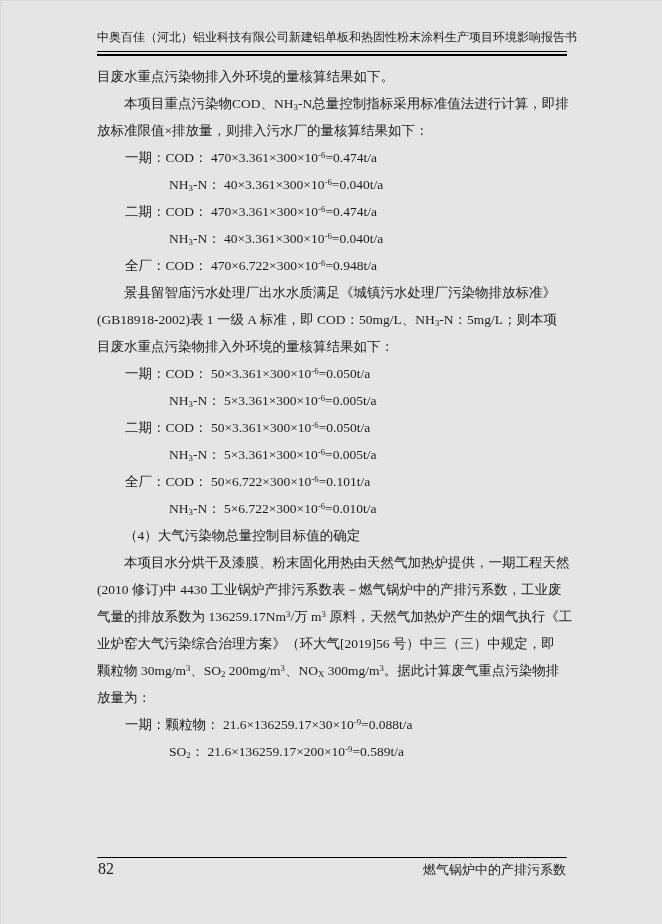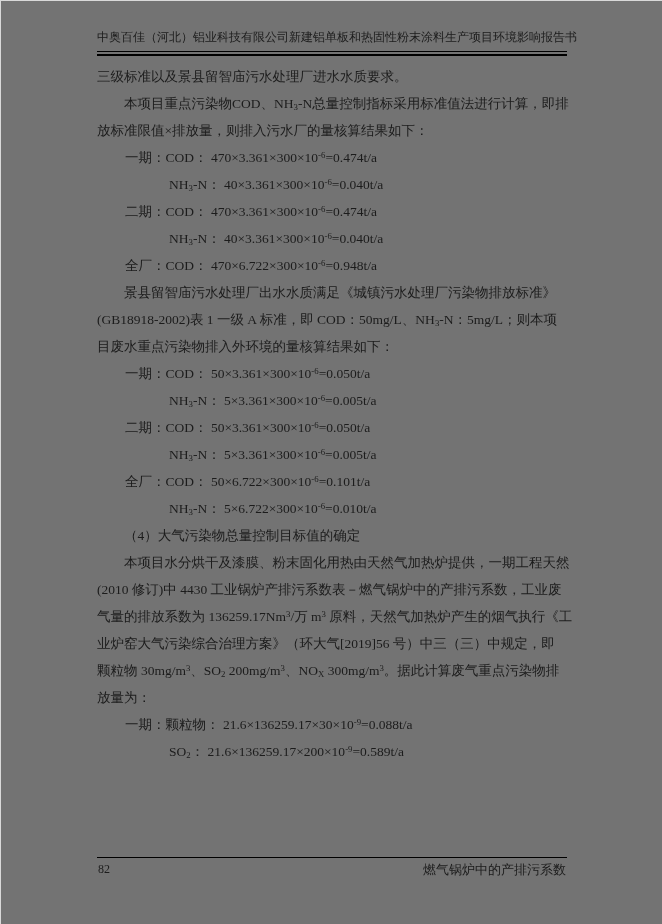--- a/index.html
+++ b/index.html
@@ -5,21 +5,21 @@
   html, body { margin: 0; padding: 0; }
   body {
     width: 662px; height: 924px;
     background: #ffffff;
     font-family: "Liberation Serif", "DejaVu Serif", serif;
     color: #1c1c1c;
   }
   .page {
     position: relative;
     width: 661px; height: 923px;
-    background: #737373;
+    background: #e5e5e5;
     border-top: 1px solid #d9d9d9;
     border-left: 1px solid #d9d9d9;
     overflow: hidden;
   }
   .header-title {
     position: absolute;
     left: 96px; width: 470px; top: 29px;
     font-size: 12px; line-height: 15px;
     text-align: center;
     white-space: nowrap;
@@ -48,38 +48,38 @@
   sup { top: -0.45em; }
   sub { top: 0.2em; }
   .footer-rule {
     position: absolute;
     left: 96px; right: 95px; top: 856px;
     border-top: 1px solid #000;
   }
   .page-number {
     position: absolute;
     left: 97px; top: 860px;
-    font-size: 12px; line-height: 16px; text-align: right;
+    font-size: 16px; line-height: 16px; text-align: right;
   }
   .footer-company {
     position: absolute;
     right: 96px; top: 860px;
     font-size: 13px; line-height: 17px;
     white-space: nowrap;
   }
 </style>
 </head>
 <body>
 
 <div class="page">
   <div class="header-title">中奥百佳（河北）铝业科技有限公司新建铝单板和热固性粉末涂料生产项目环境影响报告书</div>
   <div class="header-rule"></div>
 
   <div class="doc-body">
-      <div class="line p-last">三级标准以及景县留智庙污水处理厂进水水质要求。</div>
+      <div class="line p-last">目废水重点污染物排入外环境的量核算结果如下。</div>
       <div class="line p-first">本项目重点污染物COD、NH<sub>3</sub>-N总量控制指标采用标准值法进行计算，即排</div>
       <div class="line p-last">放标准限值×排放量，则排入污水厂的量核算结果如下：</div>
       <div class="line f1">一期：COD： 470×3.361×300×10<sup>-6</sup>=0.474t/a</div>
       <div class="line f2">NH<sub>3</sub>-N： 40×3.361×300×10<sup>-6</sup>=0.040t/a</div>
       <div class="line f1">二期：COD： 470×3.361×300×10<sup>-6</sup>=0.474t/a</div>
       <div class="line f2">NH<sub>3</sub>-N： 40×3.361×300×10<sup>-6</sup>=0.040t/a</div>
       <div class="line f1">全厂：COD： 470×6.722×300×10<sup>-6</sup>=0.948t/a</div>
       <div class="line p-first">景县留智庙污水处理厂出水水质满足《城镇污水处理厂污染物排放标准》</div>
       <div class="line p-mid">(GB18918-2002)表 1 一级 A 标准，即 COD：50mg/L、NH<sub>3</sub>-N：5mg/L；则本项</div>
       <div class="line p-last">目废水重点污染物排入外环境的量核算结果如下：</div>

